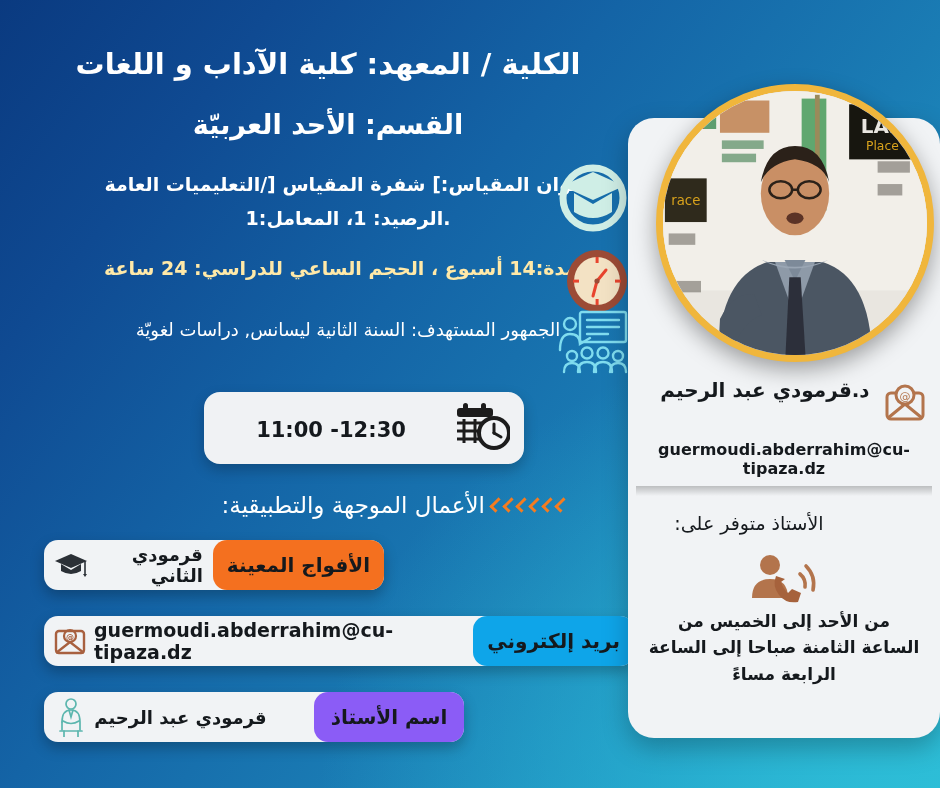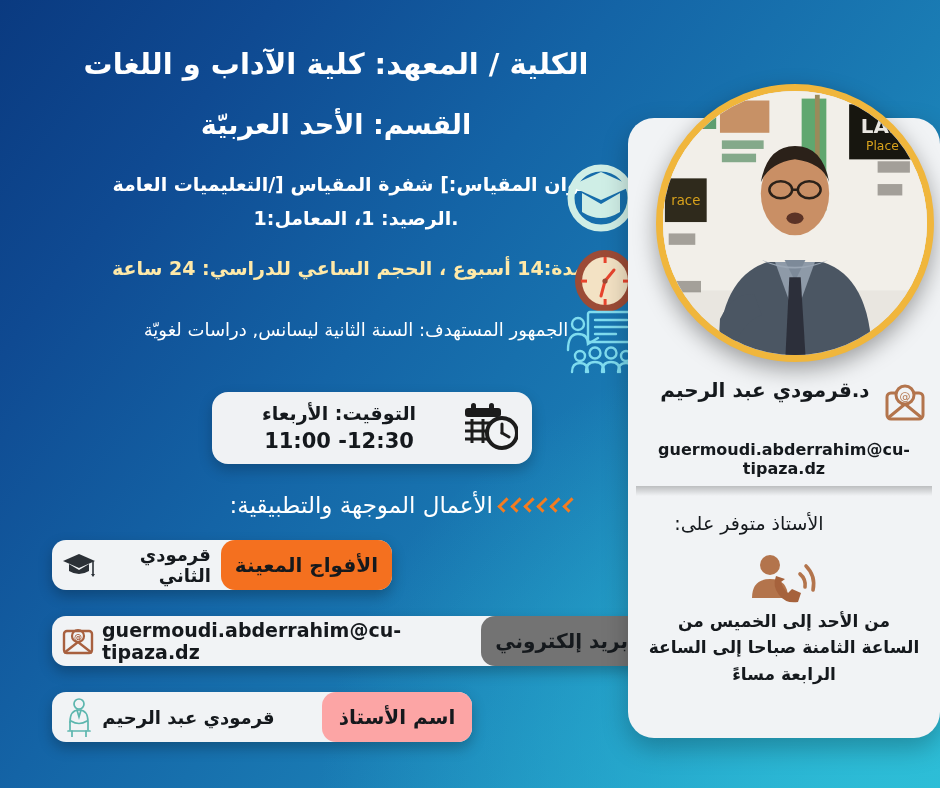--- a/index.html
+++ b/index.html
@@ -10,21 +10,21 @@
     background:#0b3a7d;
   }
   #poster{
     position:relative;width:940px;height:788px;overflow:hidden;
     background:
       radial-gradient(120% 110% at 100% 100%, rgba(45,190,215,.95) 0%, rgba(45,190,215,0) 55%),
       linear-gradient(128deg,#0a3a80 0%,#0f4a92 18%,#1464a6 40%,#1a7cb4 62%,#1f95c4 82%,#2bb3d4 100%);
   }
   
   .left{
-    position:absolute;left:16px;top:0;width:640px;height:788px;
+    position:absolute;left:8px;top:0;width:640px;height:788px;
     box-sizing:border-box;padding:16px 16px;
   }
   .title1{
     position:absolute;top:46px;right:20px;width:600px;
     text-align:center;color:#ffffff;font-weight:bold;font-size:29px;
     letter-spacing:0;line-height:1.25;direction:rtl;
   }
   .title2{
     position:absolute;top:108px;right:20px;width:600px;
     text-align:center;color:#ffffff;font-weight:bold;font-size:27px;
@@ -214,21 +214,20 @@
             <line x1="3" y1="37" x2="30" y2="37"></line>
             <line x1="10" y1="17" x2="10" y2="41"></line>
             <line x1="21" y1="17" x2="21" y2="41"></line>
           </g>
           <circle cx="40" cy="31" r="15" fill="#f1f3f5" stroke="#1c1c1c" stroke-width="4"></circle>
           <line x1="40" y1="31" x2="40" y2="22" stroke="#1c1c1c" stroke-width="3" stroke-linecap="round"></line>
           <line x1="40" y1="31" x2="47" y2="35" stroke="#1c1c1c" stroke-width="3" stroke-linecap="round"></line>
         </svg>
       </span>
       <span class="txtwrap">
-        <span class="s1">التوقيت: الأربعاء</span>
         <span class="s2">11:00 -12:30</span>
       </span>
     </div>
 
     <div class="sect">
       <span class="chevrons">
         <i class="chev" style="--cc: #f47c20;"></i>
         <i class="chev" style="--cc: #f47c20;"></i>
         <i class="chev" style="--cc: #f47c20;"></i>
         <i class="chev" style="--cc: #f47c20;"></i>
@@ -247,36 +246,36 @@
             <path d="M1 9 L17 2 L33 9 L17 16 Z" fill="#2b3036"></path>
             <path d="M7 12 L7 19 Q17 25 27 19 L27 12 L17 18 Z" fill="#2b3036"></path>
             <line x1="31" y1="9" x2="31" y2="22" stroke="#2b3036" stroke-width="1.6"></line>
             <path d="M29 22 L33 22 L31 25 Z" fill="#2b3036"></path>
           </svg>
         </span>
       </span>
     </div>
 
     <div class="pill p2">
-      <span class="tag" style="background: #737373;">بريد إلكتروني</span>
+      <span class="tag" style="background: #0ea5e9;">بريد إلكتروني</span>
       <span class="val ltr">
         <span class="ic-mail2">
           <svg viewBox="0 0 32 28">
             <rect x="2" y="4" width="28" height="22" rx="3" fill="none" stroke="#a8603f" stroke-width="2.4"></rect>
             <path d="M2 26 L16 15 L30 26" fill="none" stroke="#a8603f" stroke-width="2.4"></path>
             <circle cx="16" cy="9" r="6" fill="none" stroke="#a8603f" stroke-width="2.2"></circle>
             <text x="16" y="12.5" font-size="8" fill="#a8603f" text-anchor="middle" font-family="DejaVu Sans, sans-serif">@</text>
           </svg>
         </span>
         <span>guermoudi.abderrahim@cu-tipaza.dz</span>
       </span>
     </div>
 
     <div class="pill p3">
-      <span class="tag" style="background: #fca5a5; margin-left: 35px;">اسم الأستاذ</span>
+      <span class="tag" style="background: #8b5cf6; margin-left: 35px;">اسم الأستاذ</span>
       <span class="val">
         <span>قرمودي عبد الرحيم</span>
         <span class="ic-person2">
           <svg viewBox="0 0 30 40">
             <g fill="none" stroke="#5cb6ae" stroke-width="1.7" stroke-linecap="round">
               <circle cx="15" cy="7" r="5"></circle>
               <path d="M6 25 Q6 13 15 13 Q24 13 24 25 L24 33"></path>
               <path d="M6 25 L6 33"></path>
               <path d="M7 24 Q15 29 23 24"></path>
               <path d="M13 13 L15 20 L17 13"></path>

